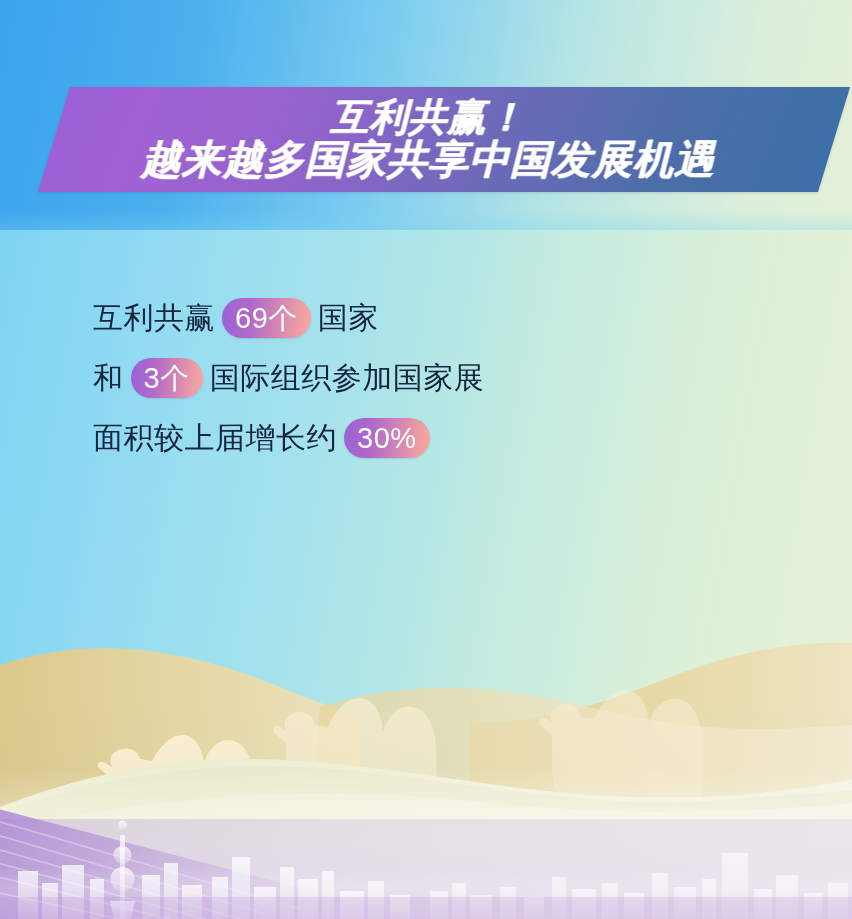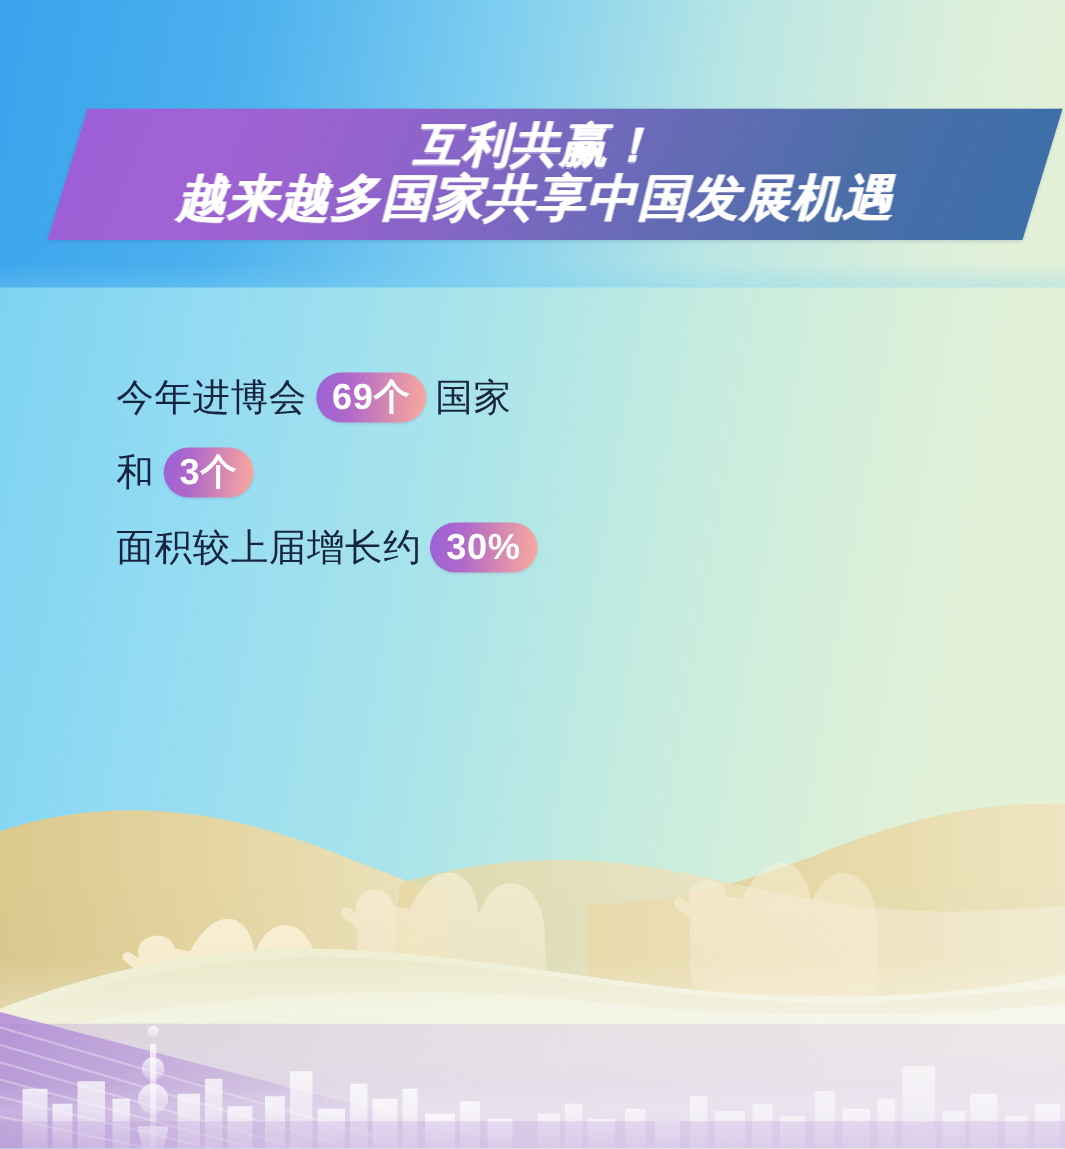--- a/index.html
+++ b/index.html
@@ -123,21 +123,21 @@
     display: inline-flex;
     align-items: center;
     justify-content: center;
     height: 40px;
     min-width: 42px;
     padding: 0 13px;
     margin: 0 7px;
     border-radius: 21px;
     color: #ffffff;
     font-size: 29px;
-    font-weight: 700;
+    font-weight: 400;
     line-height: 1;
     background: linear-gradient(95deg, #9a62d6 0%, #b069c9 32%, #d285b4 62%, #ef9fa3 88%, #f3a9a0 100%);
     box-shadow: 0 1px 2px rgba(90,60,140,0.16);
     white-space: nowrap;
   }
 
   
   .scene {
     position: absolute;
     left: 0;
@@ -401,27 +401,28 @@
   <div class="banner-wrap">
     <div class="banner-shape"></div>
     <div class="banner-text">
       <div class="banner-line banner-line-1">互利共赢！</div>
       <div class="banner-line banner-line-2">越来越多国家共享中国发展机遇</div>
     </div>
   </div>
 
   <div class="statements">
       <div class="stmt-line">
-        <span class="stmt-seg">今年进博会</span>
+        <span class="stmt-seg">互利共赢</span>
         <span class="pill">69个</span>
         <span class="stmt-seg">国家</span>
       </div>
       <div class="stmt-line">
         <span class="stmt-seg">和</span>
         <span class="pill">3个</span>
+        <span class="stmt-seg">国际组织参加国家展</span>
       </div>
       <div class="stmt-line">
         <span class="stmt-seg">面积较上届增长约</span>
         <span class="pill">30%</span>
       </div>
     </div>
 
 </div>
 
 </body></html>

